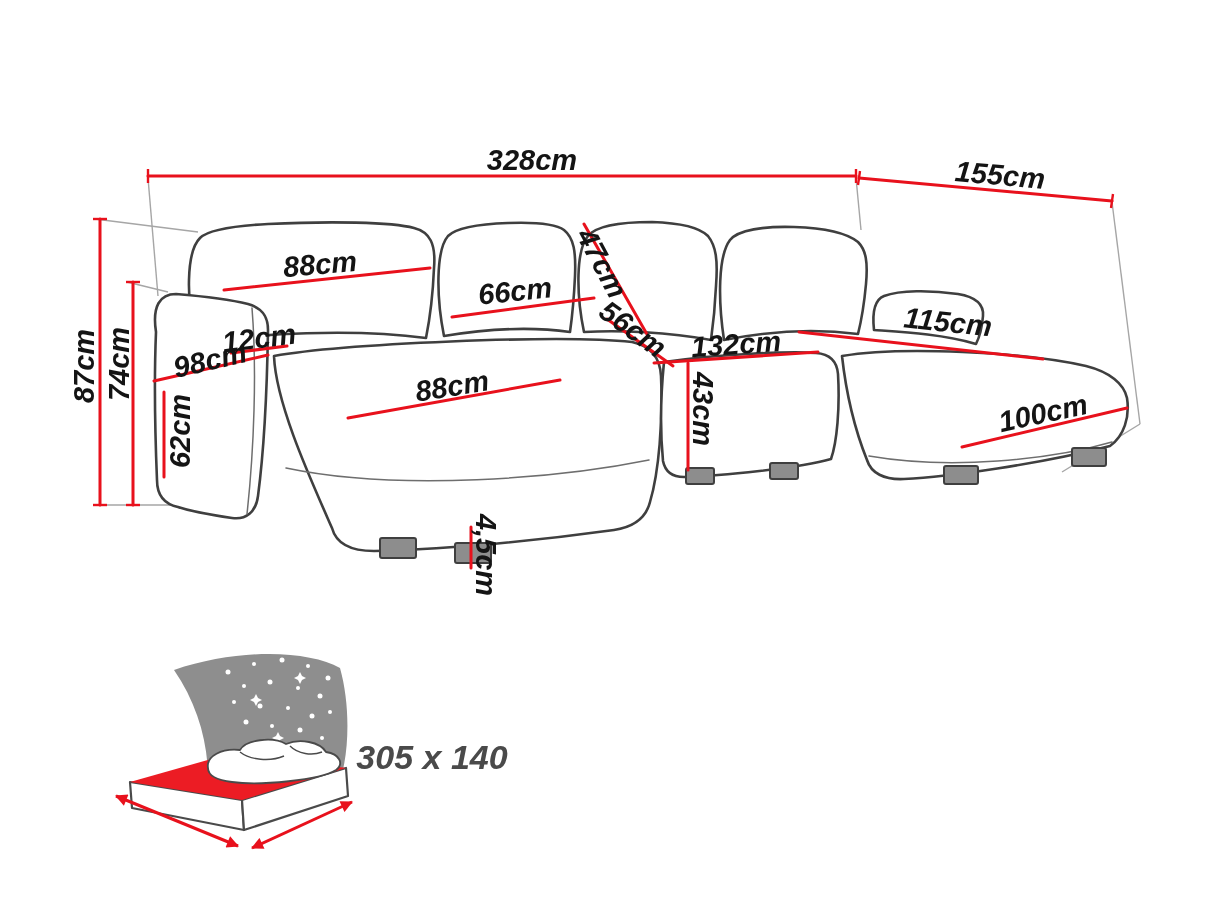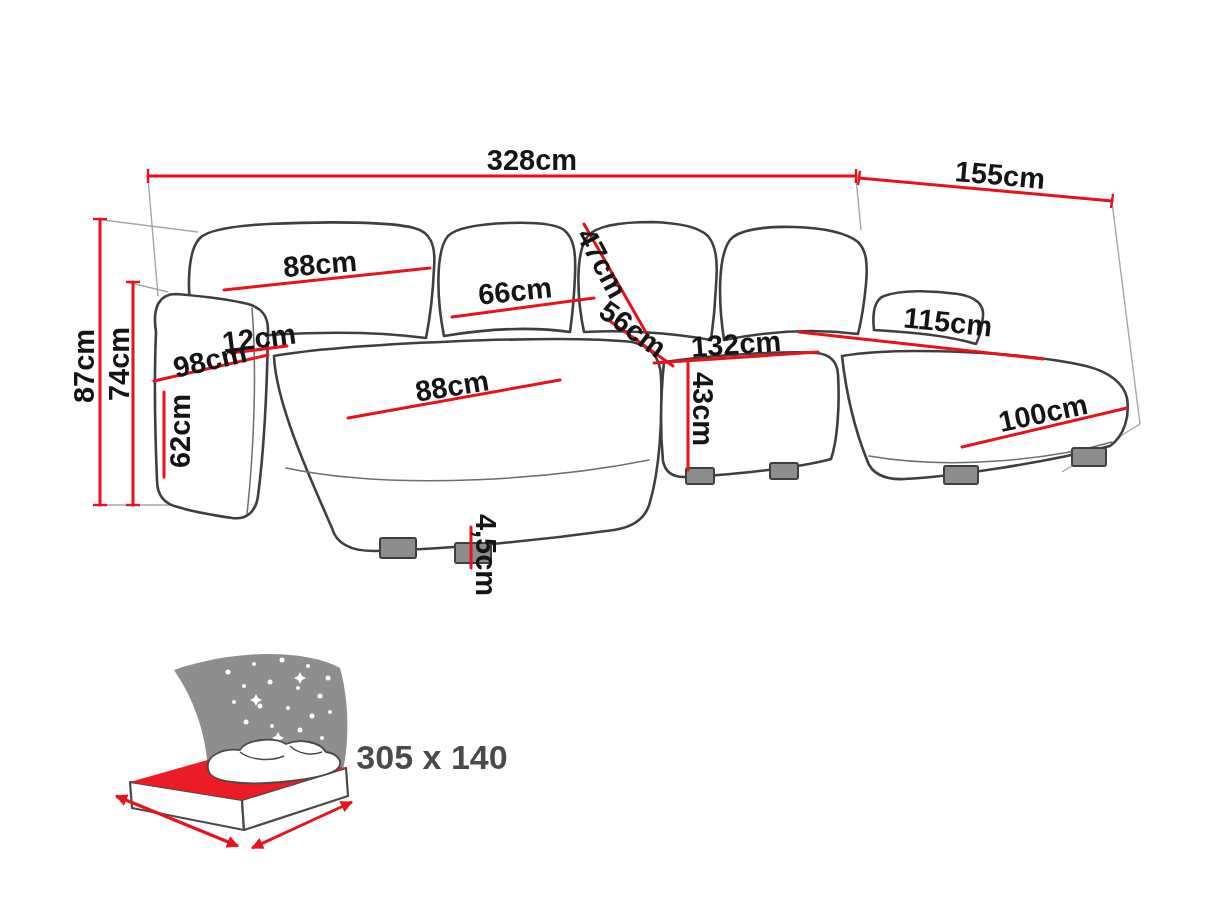--- a/index.html
+++ b/index.html
@@ -1,18 +1,18 @@
 <!DOCTYPE html>
 <html style="--dimension-red: #e8111c; --mattress-red: #ec1c24; --outline: #3f3f3f; --label-text: #141414; --icon-gray: #8e8e8e; --sleeping-text: #4a4a4a;"><head>
 <meta charset="utf-8">
 <style>
   html,body{margin:0;padding:0;background:#ffffff;}
   .page{
     position:relative;width:1214px;height:911px;background:#ffffff;
-    font-family:"Liberation Sans",sans-serif;overflow:hidden;
+    font-family:"Liberation Sans",sans-serif;overflow:hidden;font-style:italic;
   }
   svg{display:block;}
   .sofa{fill:#ffffff;stroke:var(--outline,#3f3f3f);stroke-width:2.6;stroke-linejoin:round;stroke-linecap:round;}
   .seam{fill:none;stroke:#6e6e6e;stroke-width:1.5;stroke-linecap:round;}
   .guide{stroke:#a6a6a6;stroke-width:1.4;fill:none;}
   .dim{stroke:var(--dimension-red,#e8111c);stroke-width:3;fill:none;stroke-linecap:round;}
   .tick{stroke:var(--dimension-red,#e8111c);stroke-width:2.4;}
   .leg{fill:#8d8d8d;stroke:var(--outline,#3f3f3f);stroke-width:2;}
   .dim-label{
     font-family:"Liberation Sans",sans-serif;font-size:29px;font-weight:bold;

